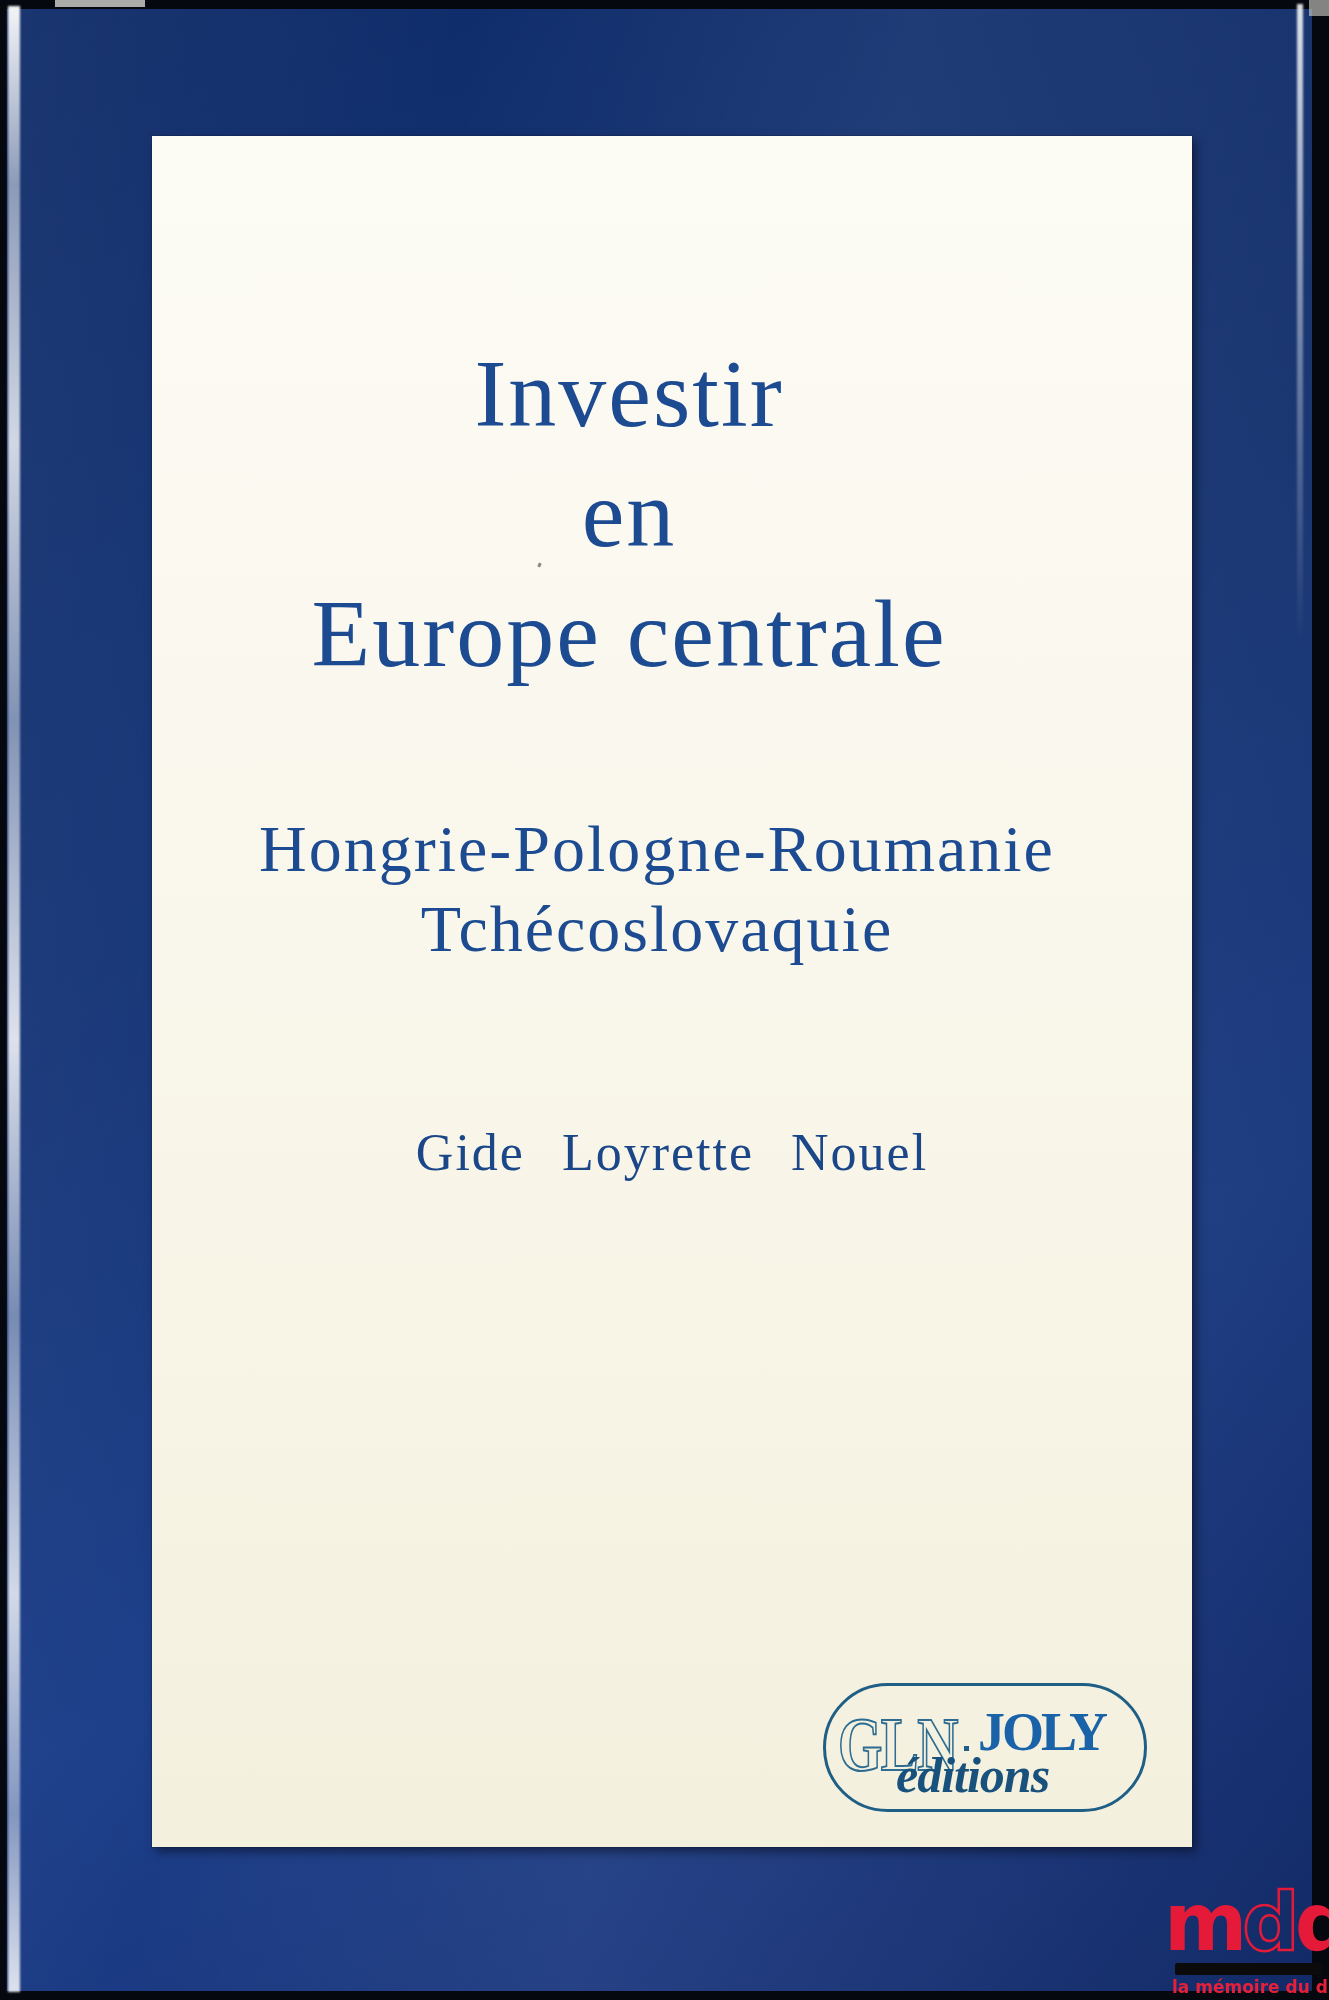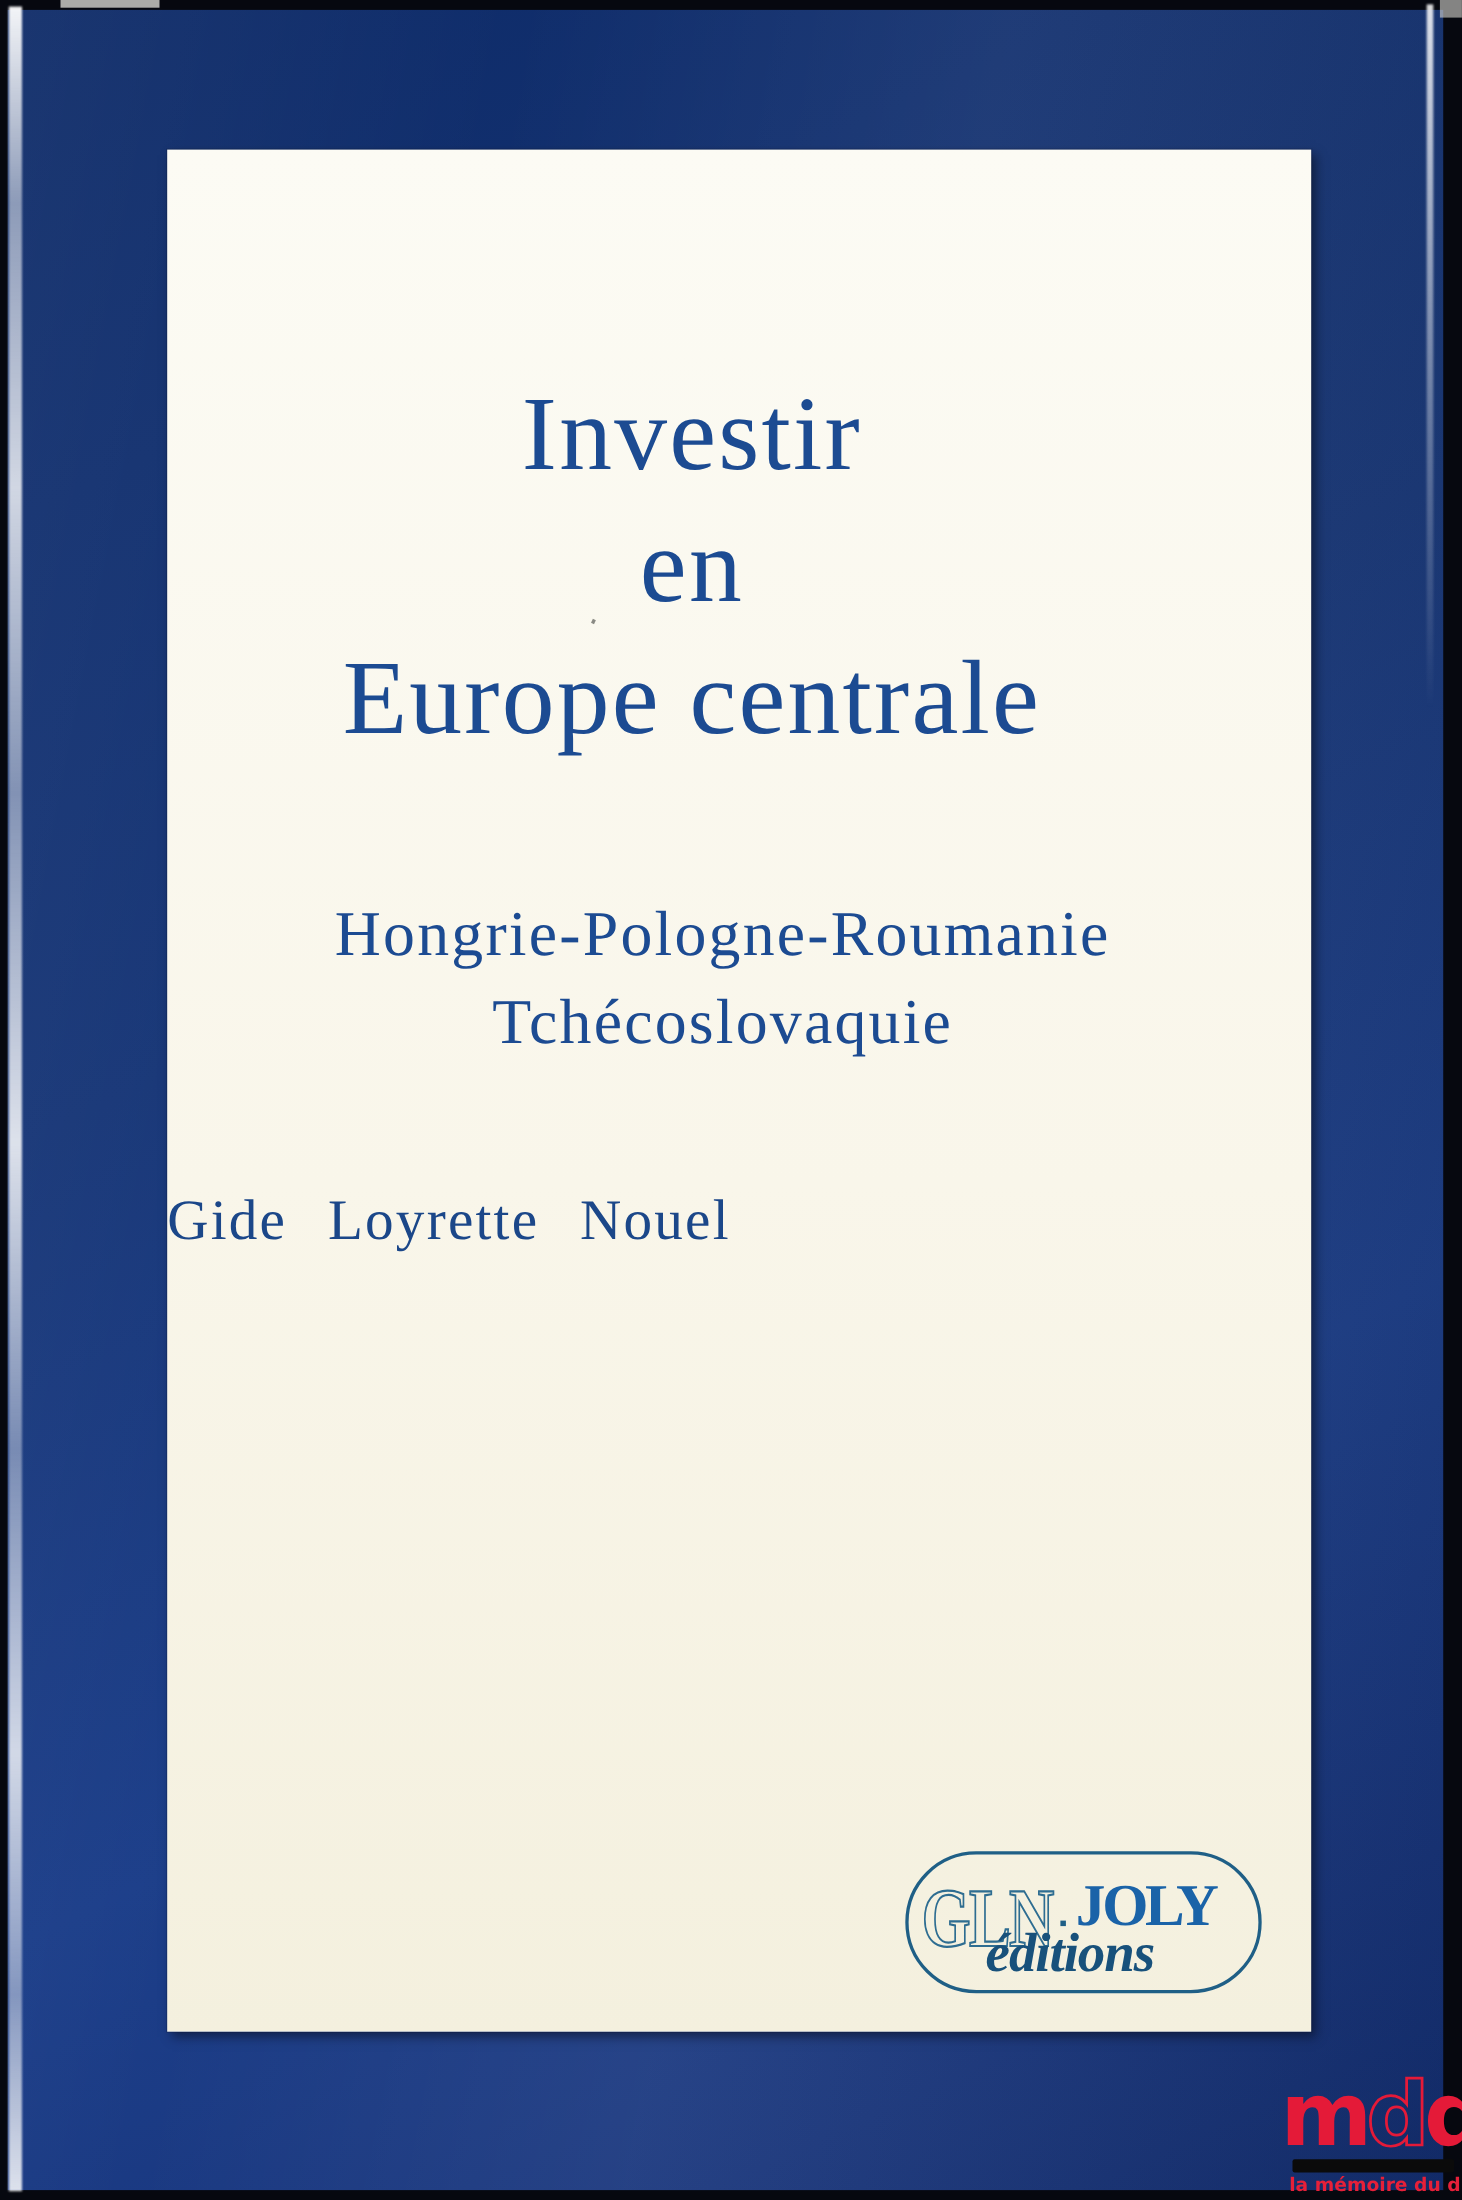--- a/index.html
+++ b/index.html
@@ -28,23 +28,23 @@
   
   .panel{position:absolute;left:152px;top:136px;width:1040px;height:1711px;z-index:2;
     background:linear-gradient(180deg,#fcfbf4 0%,#f9f6ea 55%,#f4f0de 100%);
     box-shadow:0 0 0 1px rgba(15,25,50,.25), 4px 5px 9px rgba(8,12,30,.55);}
 
   .title{position:absolute;top:198px;left:0;width:100%;box-sizing:border-box;padding-right:110px;
     text-align:center;font-size:96px;line-height:120px;font-weight:400;margin:0;
     color:#1c4b92;letter-spacing:2px;}
   .title span{display:block;padding-left:24px;}
   .subtitle{position:absolute;top:673px;left:0;width:100%;box-sizing:border-box;padding-right:30px;
-    text-align:center;font-size:58px;line-height:80px;color:#1c4b92;letter-spacing:2px;}
+    text-align:center;font-size:66px;line-height:80px;color:#1c4b92;letter-spacing:2px;}
   .subtitle span{display:block;}
-  .author{position:absolute;top:944px;left:0;width:100%;text-align:left;
+  .author{position:absolute;top:987px;left:0;width:100%;text-align:center;
     font-size:52px;color:#1b4789;letter-spacing:2px;word-spacing:22px;}
 
   .speck{position:absolute;left:386px;top:427px;width:3px;height:4px;background:#8a8a84;transform:rotate(25deg);}
 
   
   .logo{position:absolute;left:671px;top:1547px;width:324px;height:129px;
     border:3px solid #1f5f86;border-radius:66px;box-sizing:border-box;}
   .logo .gln{position:absolute;left:12px;top:15px;font-family:"Liberation Serif",serif;font-weight:700;
     font-size:76px;letter-spacing:-2px;color:transparent;-webkit-text-stroke:2px #2e6d91;
     transform:scaleX(.75);transform-origin:left top;white-space:nowrap;}

